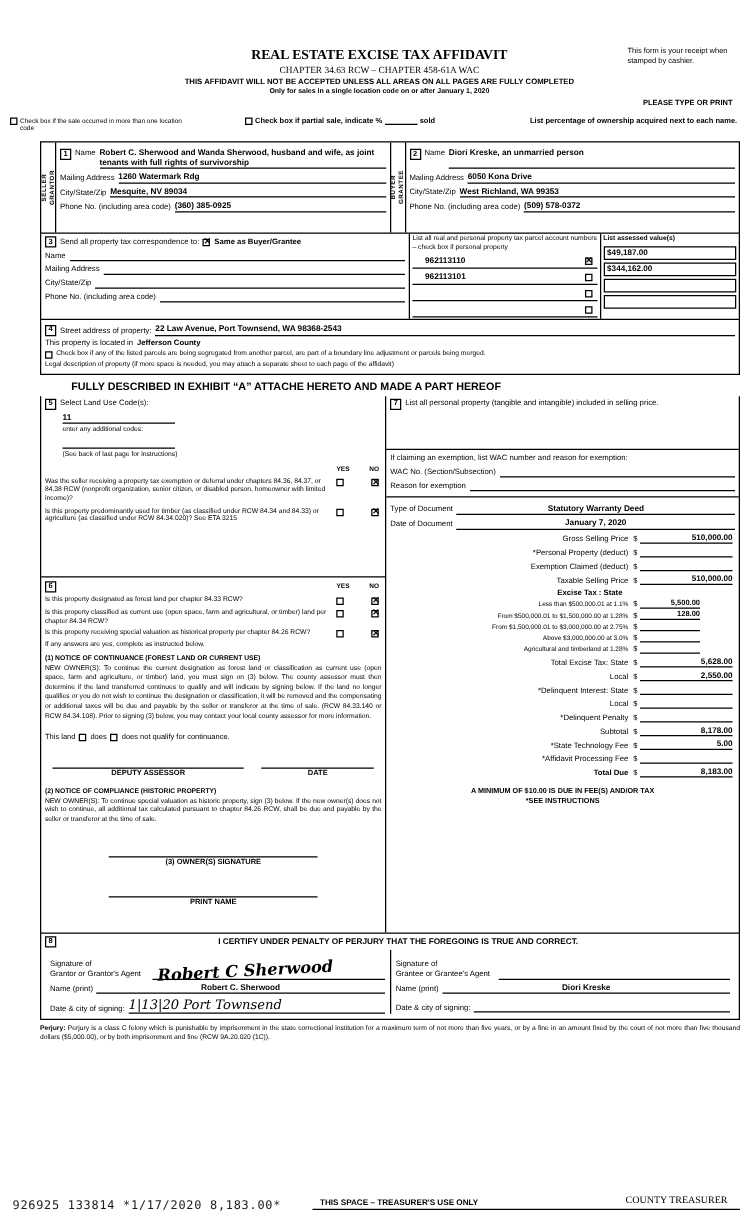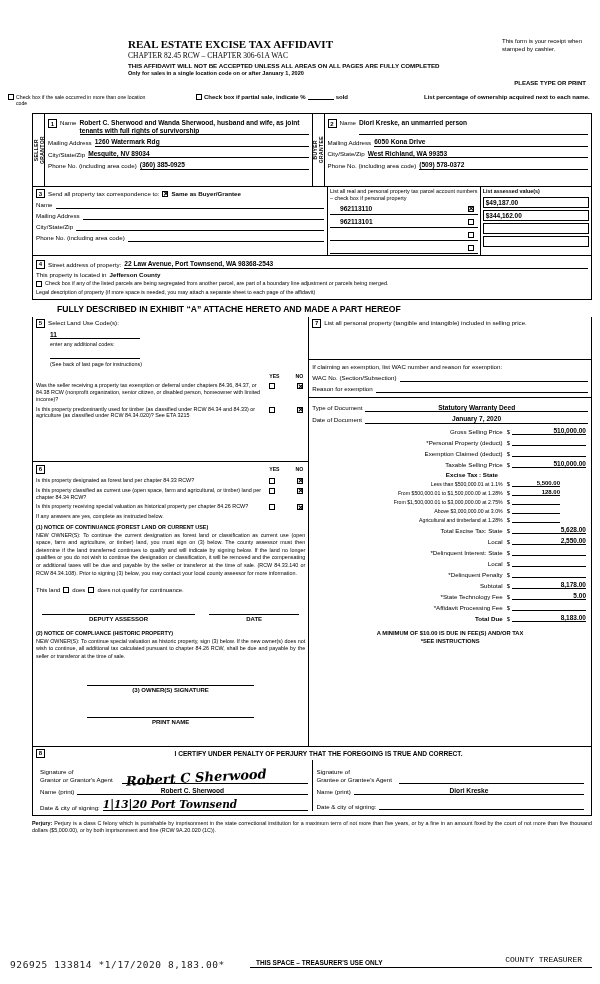--- a/index.html
+++ b/index.html
@@ -17,21 +17,21 @@
 .cb.checked::after{content:"✕";position:absolute;left:-0.5px;top:-1.5px;font-size:7px;font-weight:bold;line-height:1;}
 .numbox{display:inline-flex;align-items:center;justify-content:center;width:9px;height:9px;border:1px solid #000;font-size:6px;font-weight:bold;flex:none;}
 
 .hdr{position:relative;height:86px;}
 .logo{position:absolute;left:0;top:2px;}
 .logo-row{display:flex;gap:3px;align-items:flex-start;}
 .dept{font-size:6.5px;}
 .rev{font-size:15px;font-weight:bold;line-height:1;}
 .state{font-size:6.5px;}
 .seal{width:17px;height:17px;}
-.titleblock{position:absolute;left:120px;right:113px;top:32px;}
+.titleblock{position:absolute;left:120px;right:113px;top:32px;text-align:center;}
 .title{font-size:11px;font-weight:bold;font-family:"Liberation Serif",serif;}
 .chapter{font-size:7.5px;font-family:"Liberation Serif",serif;margin-top:1px;}
 .warn{font-size:6.2px;font-weight:bold;margin-top:2px;white-space:nowrap;}
 .onlyfor{font-size:5.6px;font-weight:bold;margin-top:1px;}
 .receipt{position:absolute;right:0;top:32px;width:90px;font-size:6px;line-height:1.25;}
 .ptp{position:absolute;right:6px;top:74px;font-size:6px;font-weight:bold;}
 
 .cbrow{display:flex;align-items:flex-start;margin:2px 0 3px 0;min-height:16px;}
 .cb-left{display:flex;gap:2px;width:148px;font-size:5.2px;line-height:1.2;}
 .cb-mid{display:flex;align-items:flex-end;gap:2px;font-size:6px;font-weight:bold;margin-left:40px;}
@@ -102,40 +102,40 @@
 .s8{border:1px solid #000;border-top:none;padding:2px 3px 4px;}
 .s8-top{display:flex;gap:4px;align-items:center;}
 .s8-certify{flex:1;text-align:center;font-size:6.6px;font-weight:bold;}
 .s8-cols{display:flex;margin-top:2px;}
 .s8-col{flex:1;padding:0 4px;}
 .s8-col.rt{border-left:1px solid #000;}
 .sigrow{display:flex;align-items:flex-end;min-height:24px;}
 .siglabel{width:82px;flex:none;}
 .sigspace{flex:1;border-bottom:1px solid #000;min-height:18px;position:relative;}
 .script{font-family:"DejaVu Serif",serif;font-style:italic;font-weight:bold;font-size:13px;display:inline-block;transform:rotate(-3deg);position:absolute;left:4px;bottom:-2px;white-space:nowrap;}
-.script2{font-family:"DejaVu Serif",serif;font-style:italic;font-weight:bold;font-size:10.5px;border-bottom:none;}
+.script2{font-family:"DejaVu Serif",serif;font-style:italic;font-weight:normal;font-size:10.5px;border-bottom:none;}
 .daterow .fval{border-bottom:1px solid #000;min-height:12px;}
 
 .perjury{font-size:5.4px;line-height:1.3;margin-top:4px;text-align:justify;}
 
 .footer{position:absolute;left:8px;right:8px;bottom:8px;height:36px;}
 .fline{position:absolute;left:242px;right:0;bottom:8px;border-bottom:1px solid #000;}
 .stamp{position:absolute;left:2px;bottom:6px;font-size:9.5px;font-weight:normal;letter-spacing:.6px;color:#1a1a1a;}
 .tspace{position:absolute;left:248px;bottom:10px;font-size:6.5px;font-weight:bold;}
-.county{position:absolute;right:10px;bottom:12px;font-size:8px;font-family:Liberation Mono, monospace;}
+.county{position:absolute;right:10px;bottom:12px;font-size:8px;font-family:Liberation Serif, serif;}
 </style>
 </head>
 <body>
 
 <div class="page">
 
   <div class="hdr">
     <div class="titleblock">
       <div class="title">REAL ESTATE EXCISE TAX AFFIDAVIT</div>
-      <div class="chapter">CHAPTER 82.45 RCW – CHAPTER 306-61A WAC</div>
+      <div class="chapter">CHAPTER 34.63 RCW – CHAPTER 458-61A WAC</div>
       <div class="warn">THIS AFFIDAVIT WILL NOT BE ACCEPTED UNLESS ALL AREAS ON ALL PAGES ARE FULLY COMPLETED</div>
       <div class="onlyfor">Only for sales in a single location code on or after January 1, 2020</div>
     </div>
     <div class="receipt">This form is your receipt when stamped by cashier.</div>
     <div class="ptp">PLEASE TYPE OR PRINT</div>
   </div>
 
   <div class="cbrow">
     <div class="cb-left">
       <span class="cb"></span>

